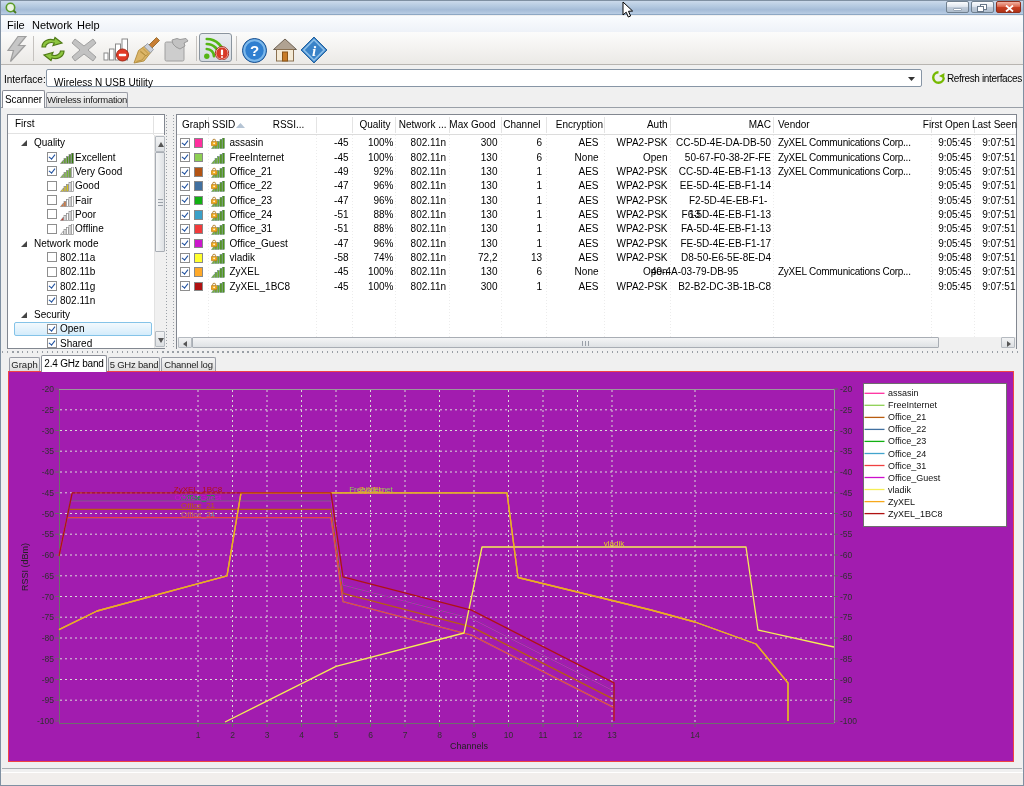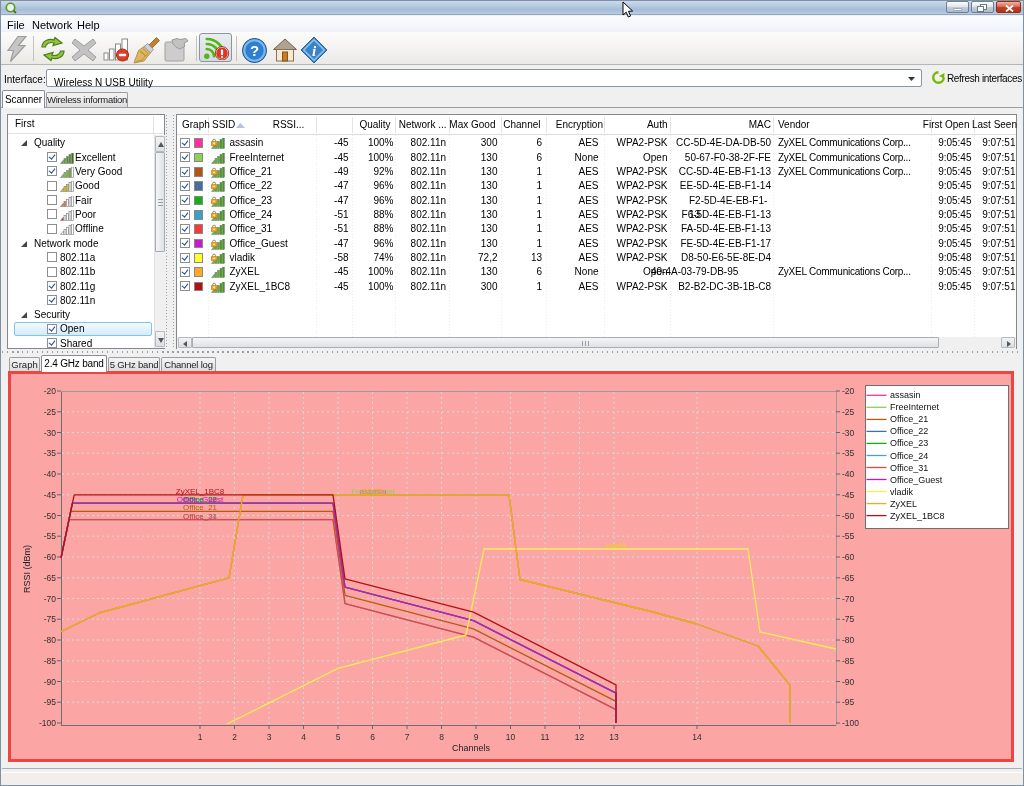--- a/index.html
+++ b/index.html
@@ -580,21 +580,21 @@
           <path d="M0 0 L0 6 L4 3 Z" fill="#555"></path>
         </svg>
       </div>
 </div>
 </div>
 <div class="abs" style="left:2px;top:351px;width:1020px;height:2px;background-image:repeating-linear-gradient(90deg,#9aa0a6 0 1.5px,transparent 1.5px 5px);"></div>
 <div class="tabI" style="left:9px;top:357px;width:31px;height:14px;line-height:13px;font-size:9.5px;">Graph</div>
 <div class="tabA" style="left:41px;top:355px;width:66px;height:17px;line-height:16px;font-size:10px;letter-spacing:-0.2px;">2.4 GHz band</div>
 <div class="tabI" style="left:108px;top:357px;width:52px;height:14px;line-height:13px;font-size:9.5px;letter-spacing:-0.2px;">5 GHz band</div>
 <div class="tabI" style="left:161px;top:357px;width:55px;height:14px;line-height:13px;font-size:9.5px;letter-spacing:-0.2px;">Channel log</div>
-<div class="abs" style="left:8px;top:371px;width:1006px;height:391px;background:#fca5a5;border:3px solid #ef4444;z-index:2;">
+<div class="abs" style="left:8px;top:371px;width:1006px;height:391px;background:#a21caf;border:1px solid #ef4444;z-index:2;">
 <svg class="abs" style="left:0;top:0;" width="1004" height="389" viewBox="0 0 1004 389">
 <line x1="51" y1="37.8" x2="824" y2="37.8" stroke="#d9d9d9" stroke-width="1" stroke-dasharray="2,3"></line>
 <line x1="51" y1="58.5" x2="824" y2="58.5" stroke="#d9d9d9" stroke-width="1" stroke-dasharray="2,3"></line>
 <line x1="51" y1="79.2" x2="824" y2="79.2" stroke="#d9d9d9" stroke-width="1" stroke-dasharray="2,3"></line>
 <line x1="51" y1="100.0" x2="824" y2="100.0" stroke="#d9d9d9" stroke-width="1" stroke-dasharray="2,3"></line>
 <line x1="51" y1="120.8" x2="824" y2="120.8" stroke="#d9d9d9" stroke-width="1" stroke-dasharray="2,3"></line>
 <line x1="51" y1="141.5" x2="824" y2="141.5" stroke="#d9d9d9" stroke-width="1" stroke-dasharray="2,3"></line>
 <line x1="51" y1="162.2" x2="824" y2="162.2" stroke="#d9d9d9" stroke-width="1" stroke-dasharray="2,3"></line>
 <line x1="51" y1="183.0" x2="824" y2="183.0" stroke="#d9d9d9" stroke-width="1" stroke-dasharray="2,3"></line>
 <line x1="51" y1="203.8" x2="824" y2="203.8" stroke="#d9d9d9" stroke-width="1" stroke-dasharray="2,3"></line>

